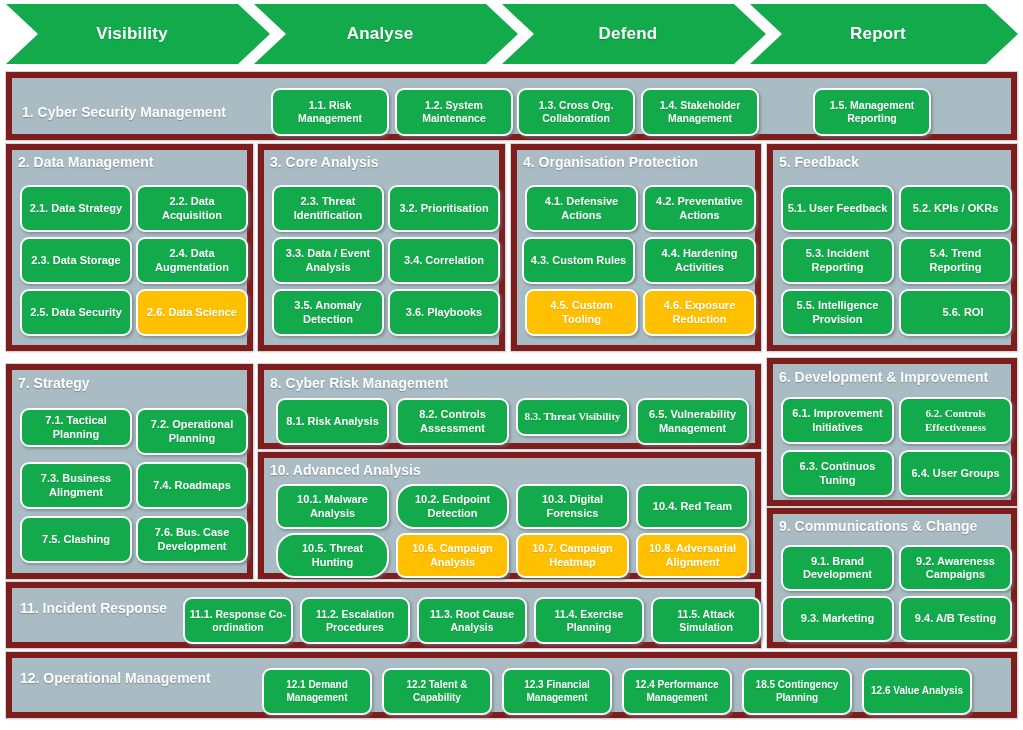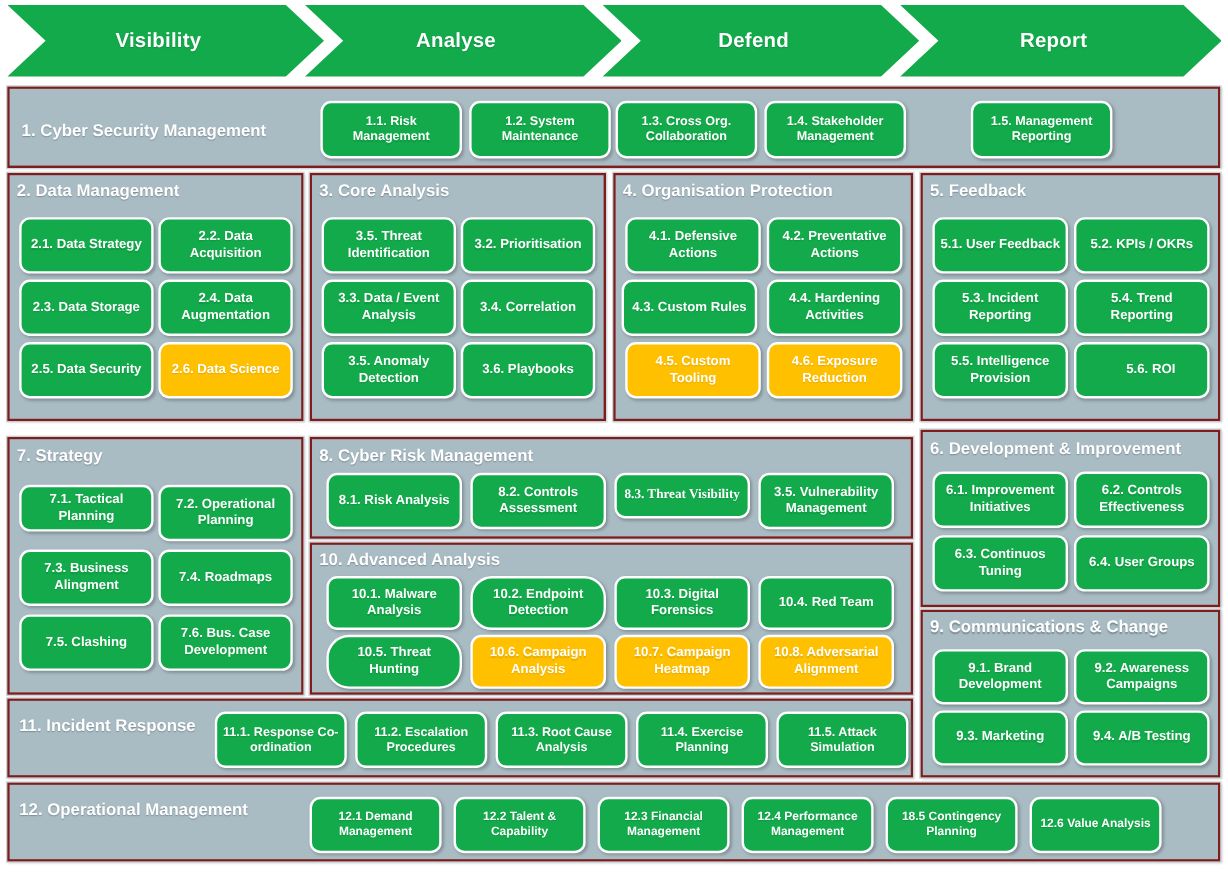--- a/index.html
+++ b/index.html
@@ -19,21 +19,21 @@
     display:flex;align-items:center;justify-content:center;
     font-size:17px;font-weight:bold;letter-spacing:.2px;
     filter:drop-shadow(2px 2px 2px rgba(120,128,134,.55));
   }
   .chev-label{position:relative;left:-6px;text-shadow:0 1px 1px rgba(0,0,0,.18);}
 
   
   .panel{
     position:absolute;
     background:#A9BCC4;
-    border:2px solid #7f1d1d;
+    border:6px solid #7f1d1d;
     outline:1px solid #CFD6DA;
     box-sizing:border-box;
     box-shadow:1px 1px 2px rgba(120,128,134,.45);
   }
   .panel-title{
     position:absolute;
     color:#FFFFFF;
     font-size:13.5px;font-weight:bold;
     text-shadow:0 1px 1px rgba(70,80,88,.45);
     white-space:nowrap;
@@ -93,21 +93,21 @@
     <div class="tile" style="left:8px;width:112px;top:35px;height:47px;">2.1. Data Strategy</div>
     <div class="tile" style="left:124px;width:112px;top:35px;height:47px;">2.2. Data Acquisition</div>
     <div class="tile" style="left:8px;width:112px;top:87px;height:47px;">2.3. Data Storage</div>
     <div class="tile" style="left:124px;width:112px;top:87px;height:47px;">2.4. Data Augmentation</div>
     <div class="tile" style="left:8px;width:112px;top:139px;height:47px;">2.5. Data Security</div>
     <div class="tile amber" style="left:124px;width:112px;top:139px;height:47px;">2.6. Data Science</div>
   </div>
 
   <div class="panel" style="left:258px;top:144px;width:247px;height:207px;">
     <div class="panel-title big" style="left:6px;top:4px;">3. Core Analysis</div>
-    <div class="tile" style="left:8px;width:112px;top:35px;height:47px;">3.5. Threat Identification</div>
+    <div class="tile" style="left:8px;width:112px;top:35px;height:47px;">2.3. Threat Identification</div>
     <div class="tile" style="left:124px;width:112px;top:35px;height:47px;">3.2. Prioritisation</div>
     <div class="tile" style="left:8px;width:112px;top:87px;height:47px;">3.3. Data / Event Analysis</div>
     <div class="tile" style="left:124px;width:112px;top:87px;height:47px;">3.4. Correlation</div>
     <div class="tile" style="left:8px;width:112px;top:139px;height:47px;">3.5. Anomaly Detection</div>
     <div class="tile" style="left:124px;width:112px;top:139px;height:47px;">3.6. Playbooks</div>
   </div>
 
   <div class="panel" style="left:511px;top:144px;width:250px;height:207px;">
     <div class="panel-title big" style="left:6px;top:4px;">4. Organisation Protection</div>
     <div class="tile" style="left:8px;width:113px;top:35px;height:47px;">4.1. Defensive Actions</div>
@@ -136,39 +136,39 @@
     <div class="tile" style="left:124px;width:112px;top:92px;height:47px;">7.4. Roadmaps</div>
     <div class="tile" style="left:8px;width:112px;top:146px;height:47px;">7.5. Clashing</div>
     <div class="tile" style="left:124px;width:112px;top:146px;height:47px;">7.6. Bus. Case Development</div>
   </div>
 
   <div class="panel" style="left:258px;top:364px;width:503px;height:85px;">
     <div class="panel-title big" style="left:6px;top:5px;">8. Cyber Risk Management</div>
     <div class="tile" style="left:12px;width:113px;top:28px;height:47px;">8.1. Risk Analysis</div>
     <div class="tile" style="left:132px;width:113px;top:28px;height:47px;">8.2. Controls Assessment</div>
     <div class="tile" style="left:252px;width:113px;top:28px;height:38px;font-family:Liberation Serif, serif;">8.3. Threat Visibility</div>
-    <div class="tile" style="left:372px;width:113px;top:28px;height:47px;">3.5. Vulnerability Management</div>
+    <div class="tile" style="left:372px;width:113px;top:28px;height:47px;">6.5. Vulnerability Management</div>
   </div>
 
   <div class="panel" style="left:258px;top:452px;width:503px;height:127px;">
     <div class="panel-title big" style="left:6px;top:4px;">10. Advanced Analysis</div>
     <div class="tile" style="left:12px;width:113px;top:26px;height:45px;">10.1. Malware Analysis</div>
     <div class="tile" style="left:132px;width:113px;top:26px;height:45px;border-radius:18px;">10.2. Endpoint Detection</div>
     <div class="tile" style="left:252px;width:113px;top:26px;height:45px;">10.3. Digital Forensics</div>
     <div class="tile" style="left:372px;width:113px;top:26px;height:45px;">10.4. Red Team</div>
     <div class="tile" style="left:12px;width:113px;top:75px;height:45px;border-radius:19px;">10.5. Threat Hunting</div>
     <div class="tile amber" style="left:132px;width:113px;top:75px;height:45px;">10.6. Campaign Analysis</div>
     <div class="tile amber" style="left:252px;width:113px;top:75px;height:45px;">10.7. Campaign Heatmap</div>
     <div class="tile amber" style="left:372px;width:113px;top:75px;height:45px;">10.8. Adversarial Alignment</div>
   </div>
 
   <div class="panel" style="left:767px;top:358px;width:250px;height:148px;">
     <div class="panel-title big" style="left:6px;top:5px;">6. Development &amp; Improvement</div>
     <div class="tile" style="left:8px;width:113px;top:33px;height:47px;">6.1. Improvement Initiatives</div>
-    <div class="tile" style="left:126px;width:113px;top:33px;height:47px;">6.2. Controls Effectiveness</div>
+    <div class="tile" style="left:126px;width:113px;top:33px;height:47px;font-family:Liberation Serif, serif;">6.2. Controls Effectiveness</div>
     <div class="tile" style="left:8px;width:113px;top:86px;height:47px;">6.3. Continuos Tuning</div>
     <div class="tile" style="left:126px;width:113px;top:86px;height:47px;">6.4. User Groups</div>
   </div>
 
   <div class="panel" style="left:767px;top:508px;width:250px;height:140px;">
     <div class="panel-title big" style="left:6px;top:4px;">9. Communications &amp; Change</div>
     <div class="tile" style="left:8px;width:113px;top:31px;height:46px;">9.1. Brand Development</div>
     <div class="tile" style="left:126px;width:113px;top:31px;height:46px;">9.2. Awareness Campaigns</div>
     <div class="tile" style="left:8px;width:113px;top:82px;height:46px;">9.3. Marketing</div>
     <div class="tile" style="left:126px;width:113px;top:82px;height:46px;">9.4. A/B Testing</div>

